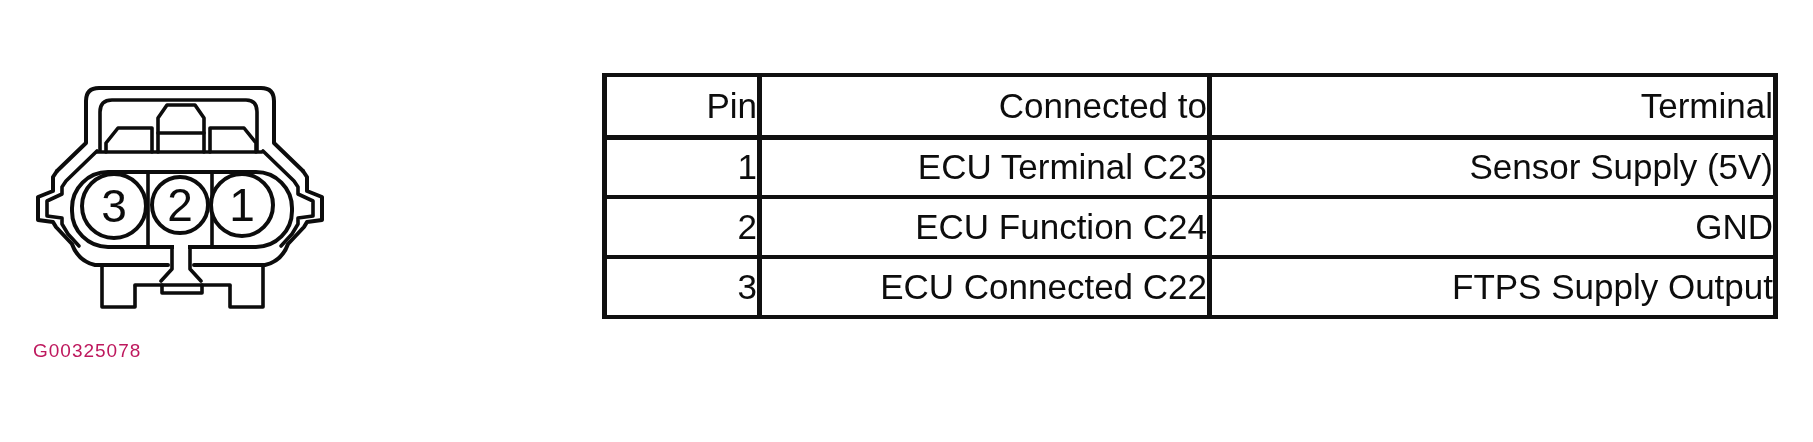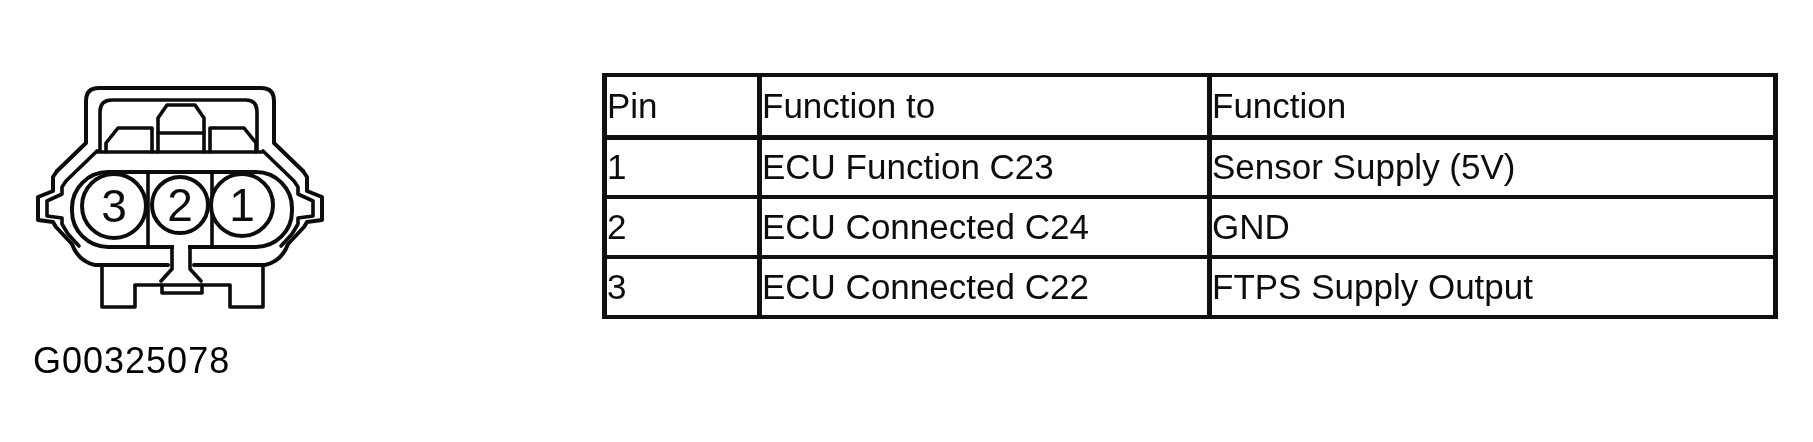--- a/index.html
+++ b/index.html
@@ -33,40 +33,40 @@
     font-size: 46px;
     font-weight: 400;
     fill: #0c0c0c;
     text-anchor: middle;
   }
 
   
   .figure-label {
     position: absolute;
     left: 33px; top: 340px;
-    font-size: 36px;
+    font-size: 19px;
     letter-spacing: 1px;
-    color: #000000;
+    color: #be185d;
   }
 
   
   .pin-table-wrap {
     position: absolute;
     left: 602px; top: 73px;
   }
   table.pin-table {
     border-collapse: collapse;
     table-layout: fixed;
     width: 1171px;
     background: #ffffff;
   }
   table.pin-table th,
   table.pin-table td {
     border: 4px solid #101010;
-    text-align: left;
+    text-align: right;
     vertical-align: middle;
     font-size: 35px;
     font-weight: 400;
     color: #0d0d0d;
     white-space: nowrap;
     overflow: hidden;
   }
   table.pin-table th {
     height: 62px;
     border-bottom-width: 5px;
@@ -131,33 +131,33 @@
   <div class="pin-table-wrap">
     <table class="pin-table">
       <colgroup>
         <col class="col-pin">
           <col class="col-conn">
           <col class="col-func">
       </colgroup>
       <thead>
         <tr>
           <th>Pin</th>
-          <th>Function to</th>
-          <th>Function</th>
+          <th>Connected to</th>
+          <th>Terminal</th>
         </tr>
       </thead>
       <tbody>
         <tr>
           <td>1</td>
-          <td>ECU Function C23</td>
+          <td>ECU Terminal C23</td>
           <td>Sensor Supply (5V)</td>
         </tr>
         <tr>
           <td>2</td>
-          <td>ECU Connected C24</td>
+          <td>ECU Function C24</td>
           <td>GND</td>
         </tr>
         <tr>
           <td>3</td>
           <td>ECU Connected C22</td>
           <td>FTPS Supply Output</td>
         </tr>
       </tbody>
     </table>
   </div>

